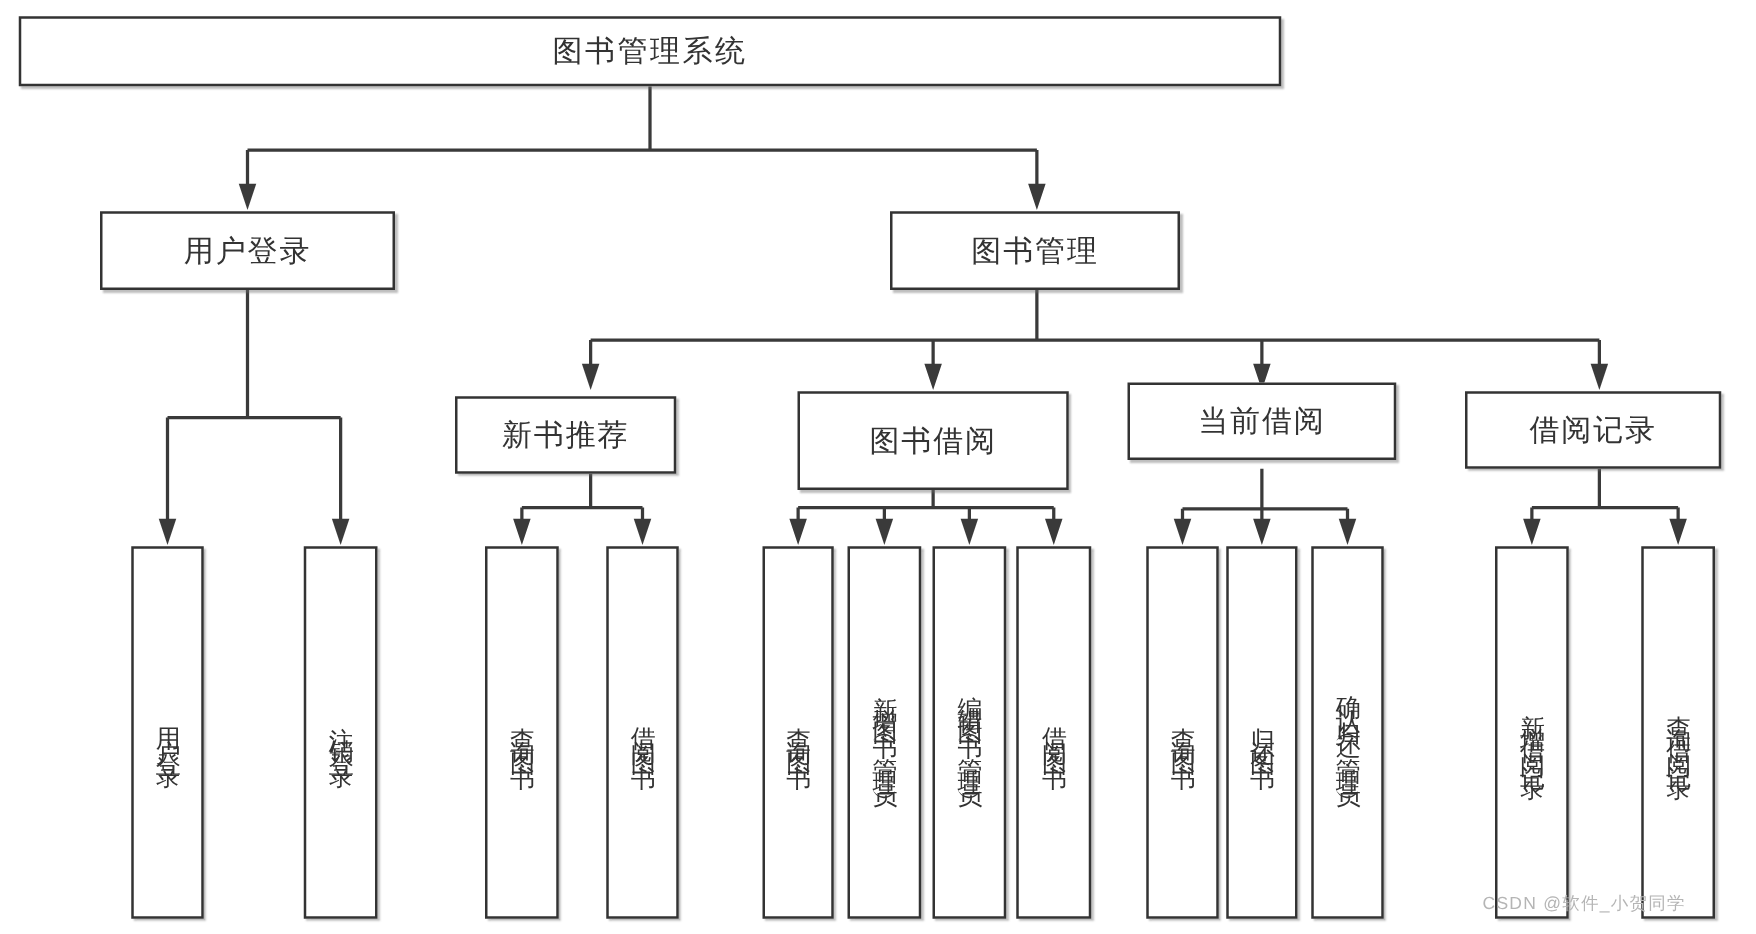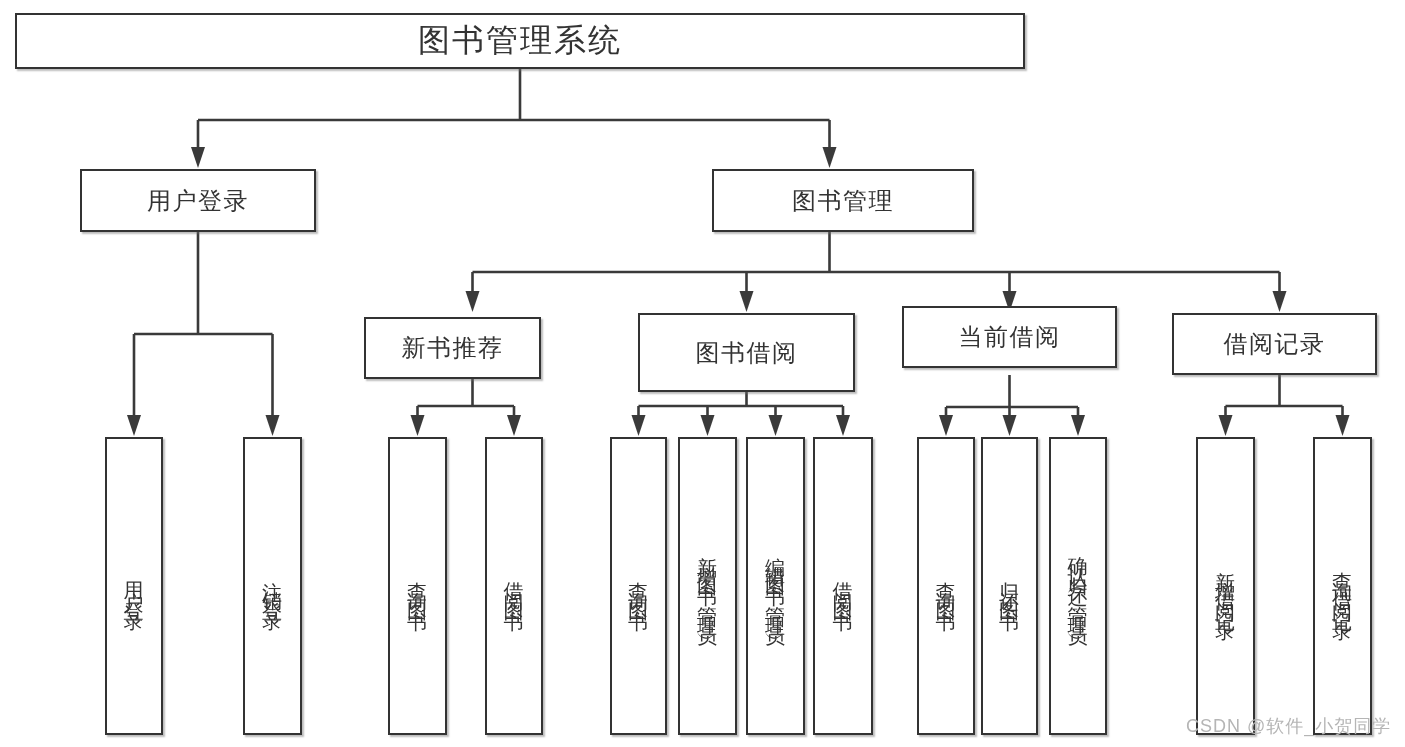--- a/index.html
+++ b/index.html
@@ -7,28 +7,28 @@
     position:relative;width:1405px;height:747px;background:#ffffff;
     font-family:"Liberation Sans","DejaVu Sans",sans-serif;overflow:hidden;
   }
   .connector-layer{position:absolute;left:0;top:0;width:1405px;height:747px;}
   .node{
     position:absolute;background:#ffffff;border:2.5px solid #333333;
     box-sizing:border-box;display:flex;align-items:center;justify-content:center;
     color:#333333;box-shadow:2px 2px 1.5px rgba(110,110,110,0.45);
   }
   .node.h{font-size:24px;letter-spacing:1.5px;white-space:nowrap;}
-  .node.rootbox{font-size:32px;letter-spacing:2px;}
+  .node.rootbox{font-size:24px;letter-spacing:2px;}
   .node.v{
     writing-mode:vertical-rl;text-orientation:mixed;
     font-size:20px;letter-spacing:10px;line-height:1;
     text-indent:0;padding:4px 0;
   }
   .watermark{
-    position:absolute;left:1186px;top:714px;font-size:18px;
+    position:absolute;left:1186px;top:714px;font-size:14px;
     color:#b5b5b5;letter-spacing:1px;white-space:nowrap;
   }
 </style>
 </head>
 <body>
 
 <div class="canvas">
   <svg class="connector-layer" width="1405" height="747" viewBox="0 0 1405 747" xmlns="http://www.w3.org/2000/svg">
       <g>
         <path d="M 520 69 V 120 M 198 120 H 829.5 M 198 120 V 151 M 829.5 120 V 151" fill="none" stroke="#3a3a3a" stroke-width="2.6"></path>
@@ -67,21 +67,21 @@
       </g>
       <g>
         <path d="M 1279.5 375 V 406 M 1225.5 406 H 1342.5 M 1225.5 406 V 419 M 1342.5 406 V 419" fill="none" stroke="#3a3a3a" stroke-width="2.6"></path>
         <polygon points="1218.5,415 1232.5,415 1225.5,436" fill="#3a3a3a"></polygon>
         <polygon points="1335.5,415 1349.5,415 1342.5,436" fill="#3a3a3a"></polygon>
       </g>
     </svg>
   <div id="nodes-layer">
       <div class="node h rootbox" style="left: 15px; top: 13px; width: 1010px; height: 56px;">图书管理系统</div>
       <div class="node h" style="left: 80px; top: 169px; width: 236px; height: 63px;">用户登录</div>
-      <div class="node h" style="left: 712px; top: 169px; width: 262px; height: 63px;">图书管理</div>
+      <div class="node h" style="left: 712px; top: 169px; width: 232px; height: 63px;">图书管理</div>
       <div class="node h" style="left: 364px; top: 317px; width: 177px; height: 62px;">新书推荐</div>
       <div class="node h" style="left: 638px; top: 313px; width: 217px; height: 79px;">图书借阅</div>
       <div class="node h" style="left: 902px; top: 306px; width: 215px; height: 62px;">当前借阅</div>
       <div class="node h" style="left: 1172px; top: 313px; width: 205px; height: 62px;">借阅记录</div>
       <div class="node v" style="left: 105px; top: 437px; width: 58px; height: 298px;">用户登录</div>
       <div class="node v" style="left: 243px; top: 437px; width: 59px; height: 298px;">注销登录</div>
       <div class="node v" style="left: 388px; top: 437px; width: 59px; height: 298px;">查询图书</div>
       <div class="node v" style="left: 485px; top: 437px; width: 58px; height: 298px;">借阅图书</div>
       <div class="node v" style="left: 610px; top: 437px; width: 57px; height: 298px;">查询图书</div>
       <div class="node v" style="left: 678px; top: 437px; width: 59px; height: 298px;">新增图书（管理员）</div>

